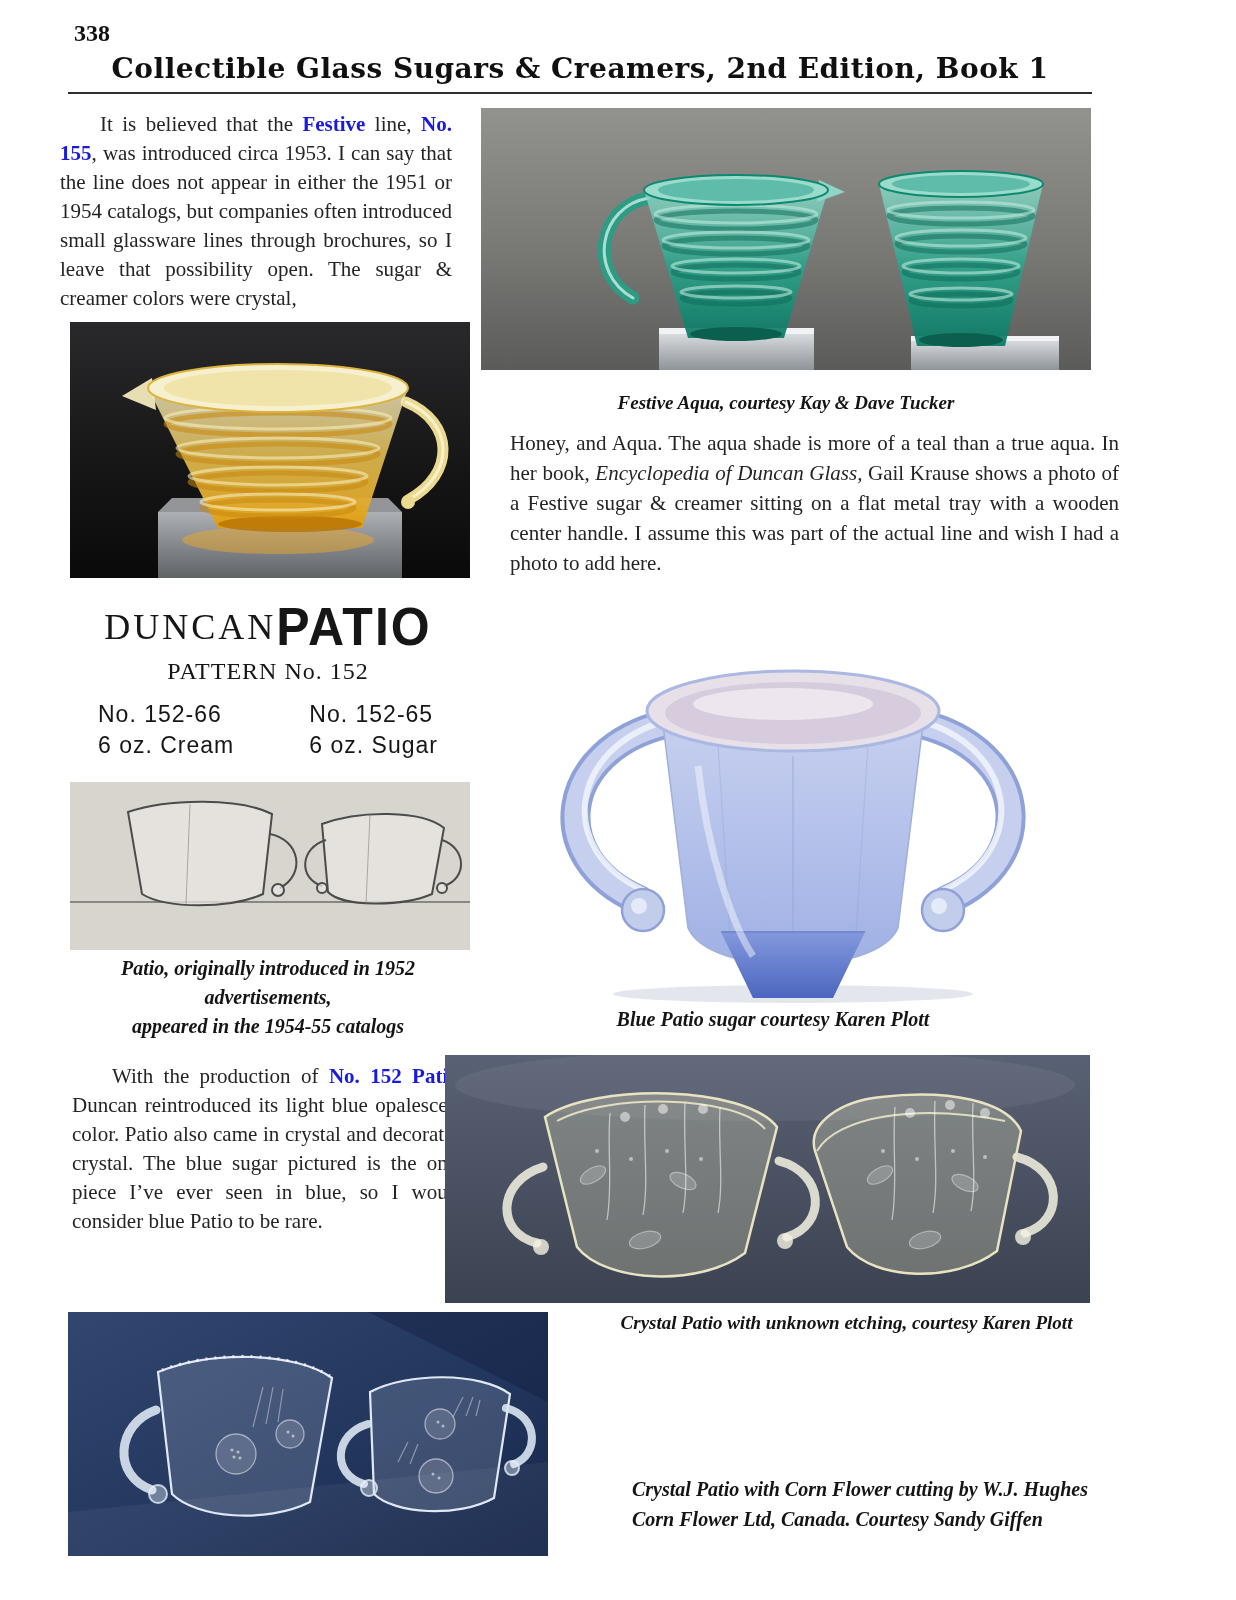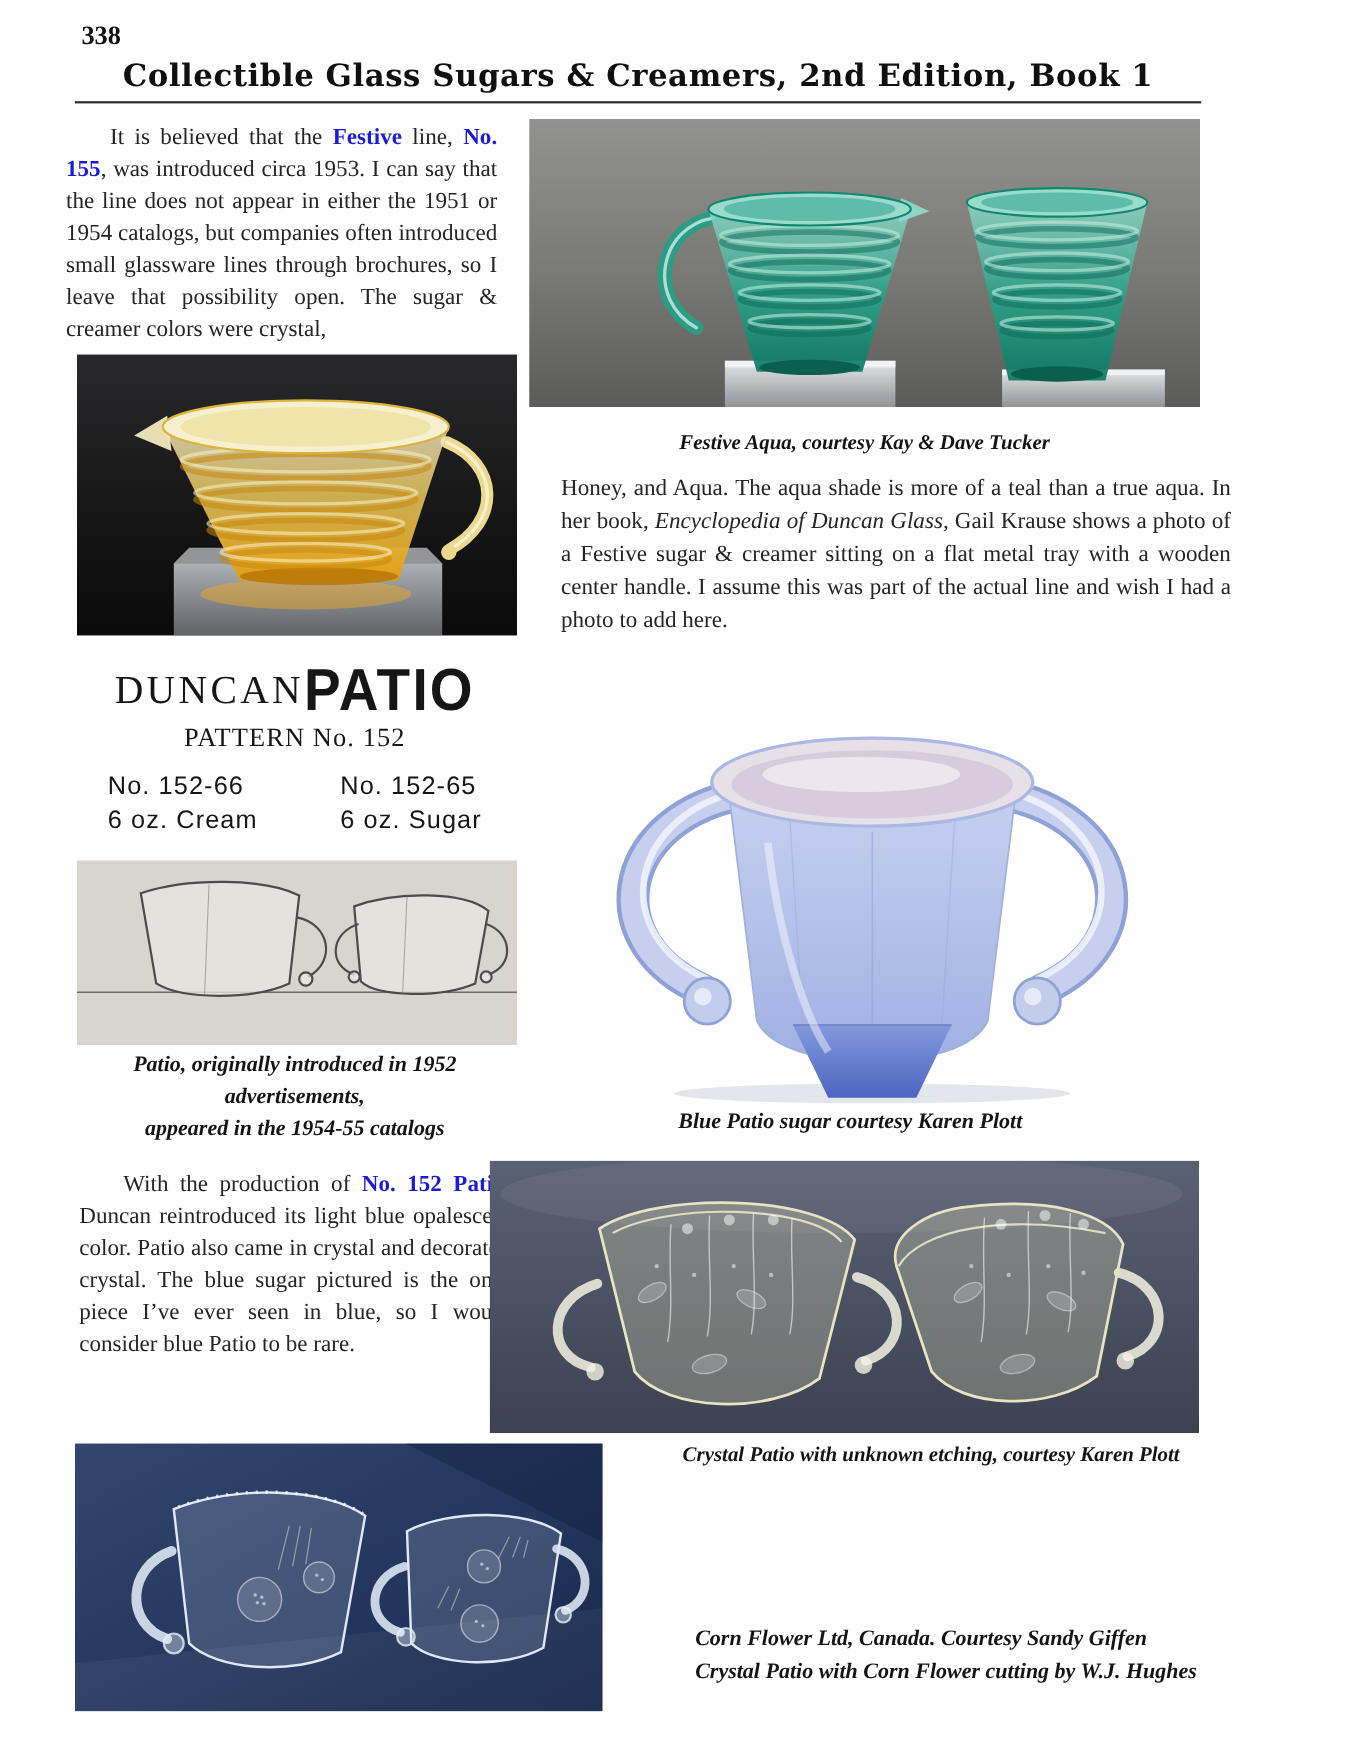--- a/index.html
+++ b/index.html
@@ -363,17 +363,17 @@
           <circle cx="371" cy="166" r="1.5"></circle>
       </g>
       <g stroke="rgba(255,255,255,.4)" stroke-width="1.2" fill="none">
         <path d="M195,75 L185,115 M205,75 L198,112 M215,77 L210,110"></path>
         <path d="M395,85 L385,105 M405,85 L398,104 M412,88 L408,104"></path>
         <path d="M340,130 L330,150 M350,132 L342,152"></path>
       </g>
     </svg>
   </div>
   <div id="cap-corn" class="abs caption">
+    <div>Crystal Patio with Corn Flower cutting by W.J. Hughes</div>
     <div>Corn Flower Ltd, Canada. Courtesy Sandy Giffen</div>
-    <div>Crystal Patio with Corn Flower cutting by W.J. Hughes</div>
   </div>
 
 </div>
 
 </body></html>

